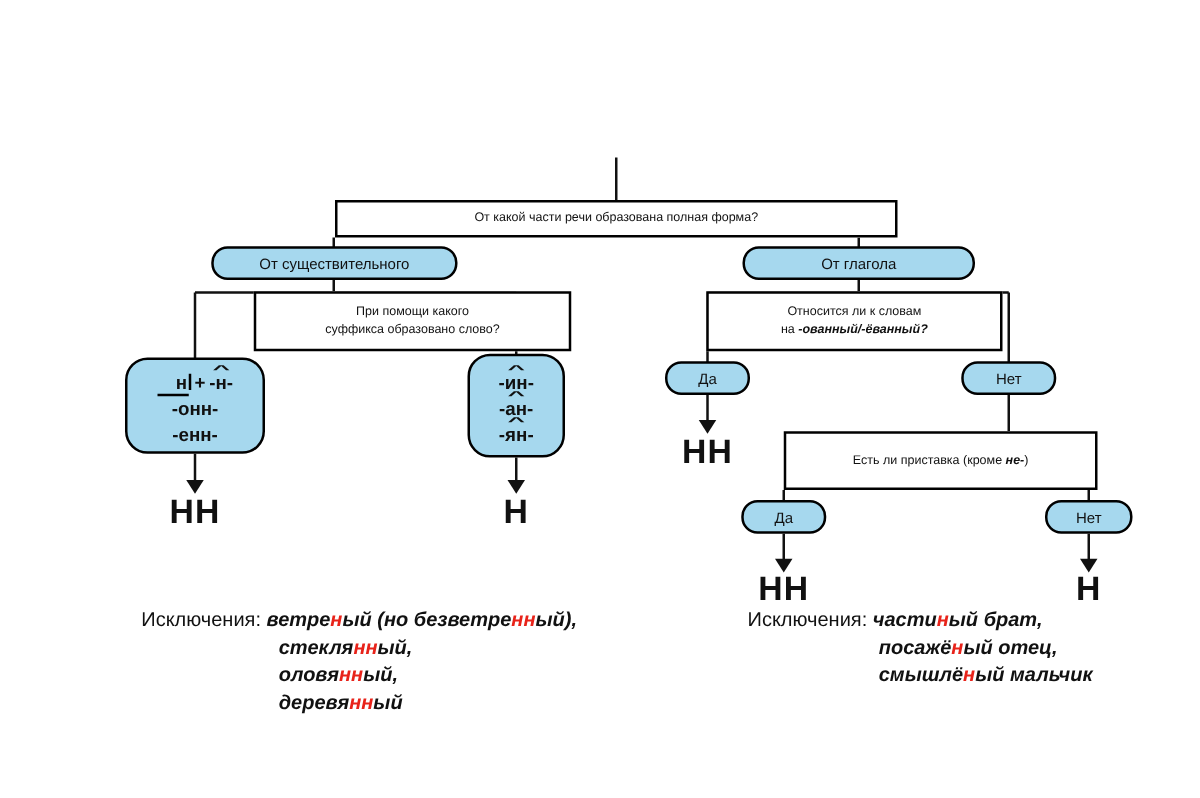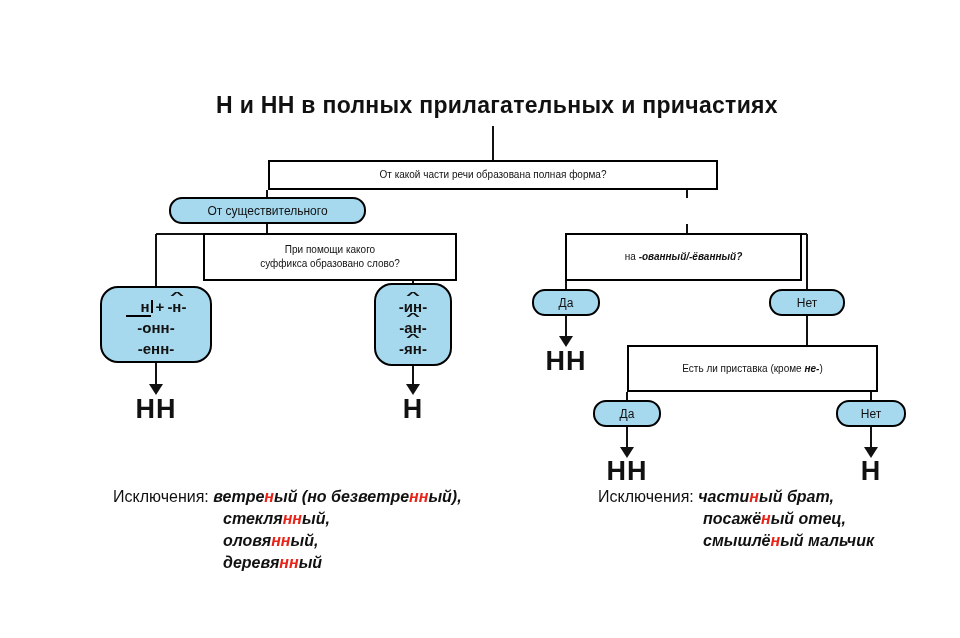--- a/index.html
+++ b/index.html
@@ -85,28 +85,30 @@
     </g>
     <g fill="#111111">
       <polygon points="149,384 163,384 156,395"></polygon>
       <polygon points="406,384 420,384 413,395"></polygon>
       <polygon points="559,336 573,336 566,347"></polygon>
       <polygon points="620,447 634,447 627,458"></polygon>
       <polygon points="864,447 878,447 871,458"></polygon>
     </g>
   </svg>
 
-  <h1 class="title">Н и НН в полных прилагательных и причастиях</h1>
 
   <div class="qbox" style="left:268px; top:160px; width:450px; height:30px;">
     <span>От какой части речи образована полная форма?</span>
   </div>
 
   <div class="pill" style="left:169px; top:197px; width:197px; height:27px;">
     <span>От существительного</span>
+  </div>
+  <div class="pill" style="left:594px; top:197px; width:186px; height:27px;">
+    <span>От глагола</span>
   </div>
 
   <div class="qbox" style="left:203px; top:233px; width:254px; height:48px;">
     <span>При помощи какого</span>
     <span>суффикса образовано слово?</span>
   </div>
 
   <div class="bluebox" style="left:100px; top:286px; width:112px; height:77px;">
     <div class="srow">
       <span class="stem-underline"><span>н</span></span><span class="stem-bar"></span><span class="plus">+</span><span class="hatline"><span class="hat">^</span><span>-н-</span></span>
@@ -118,20 +120,21 @@
   <div class="bluebox" style="left:374px; top:283px; width:78px; height:83px;">
     <div class="srow hatline"><span class="hat">^</span><span>-ин-</span></div>
     <div class="srow hatline"><span class="hat">^</span><span>-ан-</span></div>
     <div class="srow hatline"><span class="hat">^</span><span>-ян-</span></div>
   </div>
 
   <div class="result" style="left:156px; top:396px;">НН</div>
   <div class="result" style="left:413px; top:396px;">Н</div>
 
   <div class="qbox" style="left:565px; top:233px; width:237px; height:48px;">
+    <span>Относится ли к словам</span>
     <span><span>на </span><span class="bi">-ованный/-ёванный?</span></span>
   </div>
 
   <div class="pill" style="left:532px; top:289px; width:68px; height:27px;">
     <span>Да</span>
   </div>
   <div class="pill" style="left:769px; top:289px; width:76px; height:27px;">
     <span>Нет</span>
   </div>
 

